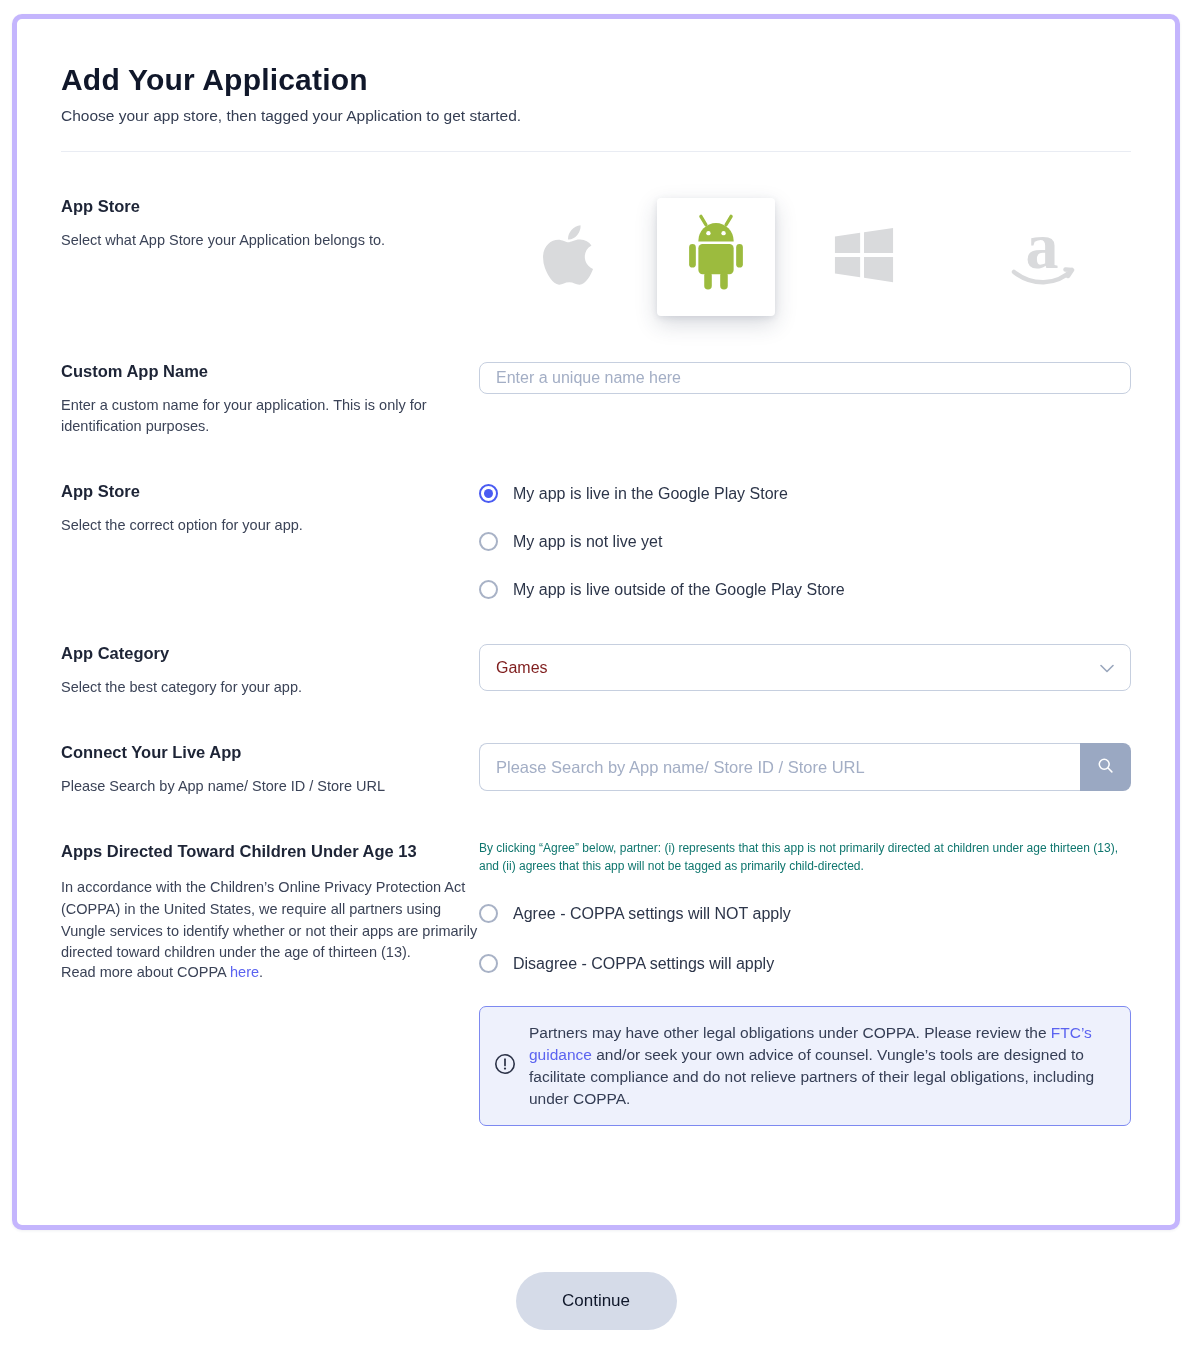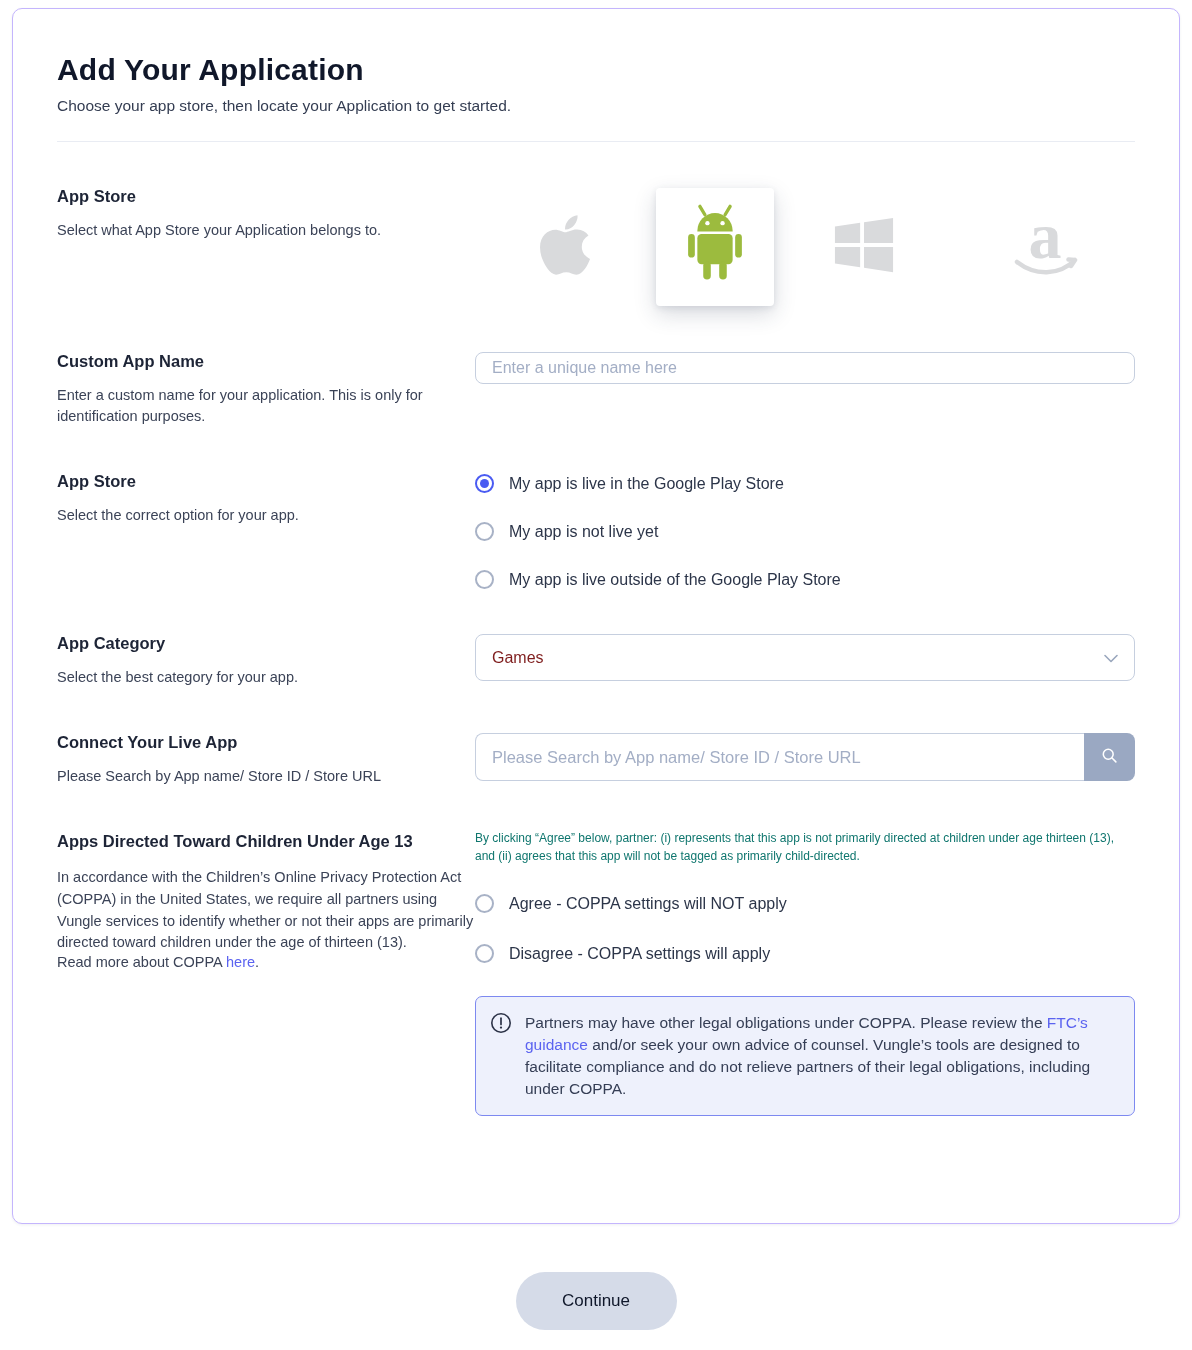--- a/index.html
+++ b/index.html
@@ -4,24 +4,24 @@
 <style>
   * { margin:0; padding:0; box-sizing:border-box; }
   html,body { background:#ffffff; }
   body {
     width:1192px; height:1350px;
     font-family:"Liberation Sans", sans-serif;
     color:#333c52;
     position:relative;
   }
   .card {
-    position:absolute; left:12px; top:8px;
+    position:absolute; left:12px; top:14px;
     width:1168px; height:1216px;
     background:#ffffff;
-    border:1px solid #c4b5fd;
+    border:5px solid #c4b5fd;
     border-radius:10px;
     box-shadow:0 1px 3px rgba(35,48,87,0.07);
     padding:44px 44px 0 44px;
     overflow:hidden;
   }
   .page-title {
     font-size:30px; font-weight:800; color:#10172a;
     letter-spacing:0.2px;
   }
   .page-subtitle {
@@ -106,39 +106,39 @@
   .agreement { font-size:12px; line-height:1.47; color:#0f766e; margin-top:-2px; }
   .coppa-radios { margin-top:29px; }
   .coppa-radios .radio-option { margin-bottom:31px; }
 
   .notice {
     margin-top:33px;
     background:#eef1fc;
     border:1px solid #7d89f0;
     border-radius:7px;
     padding:15px 16px 15px 14px;
-    display:flex; align-items:flex-start; gap:13px;
+    display:flex; align-items:center; gap:13px;
   }
   .notice-text { font-size:15.5px; line-height:1.42; color:#353e55; }
 
   
   .footer-bar { position:absolute; left:0; top:1272px; width:100%; text-align:center; }
   .continue-btn {
     width:161px; height:58px; border:none; border-radius:29px;
     background:#d5dbe8; color:#0f172a; font-size:17px;
     font-family:"Liberation Sans", sans-serif; cursor:pointer;
   }
 </style>
 </head>
 <body>
 
 <div class="card">
 
   <div class="page-title">Add Your Application</div>
-  <div class="page-subtitle">Choose your app store, then locate your Application to get started.</div>
+  <div class="page-subtitle">Choose your app store, then tagged your Application to get started.</div>
   <hr class="divider">
 
   <div class="form-row">
     <div>
       <div class="row-label">App Store</div>
       <div class="row-desc">Select what App Store your Application belongs to.</div>
     </div>
     <div class="stores">
       <div class="store-tile">
         <span class="gray-ic">

